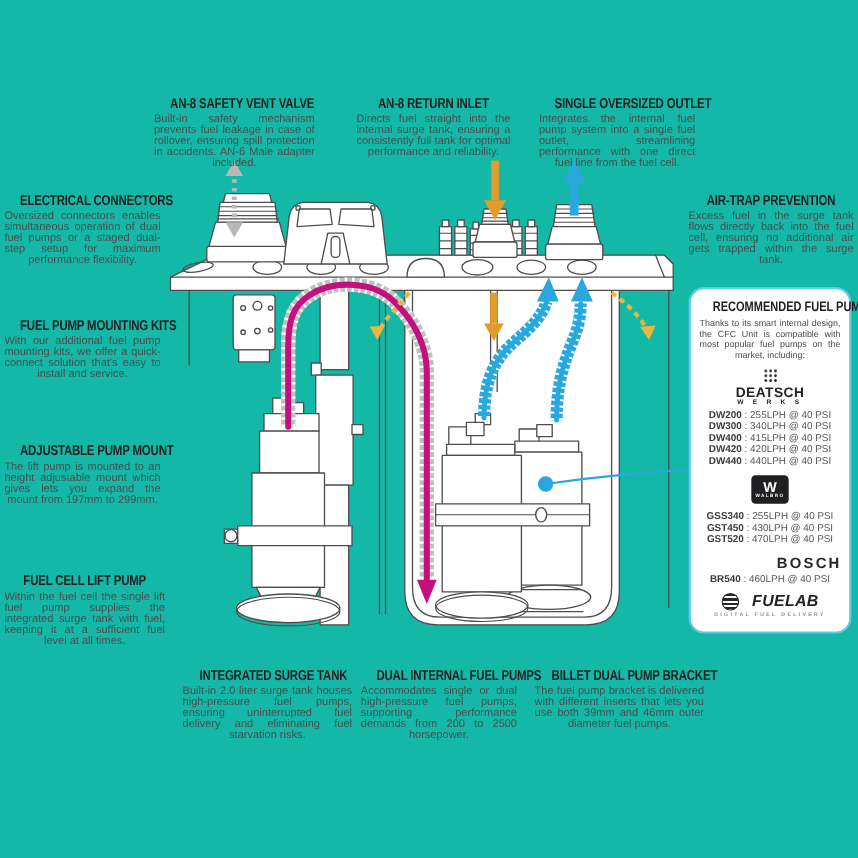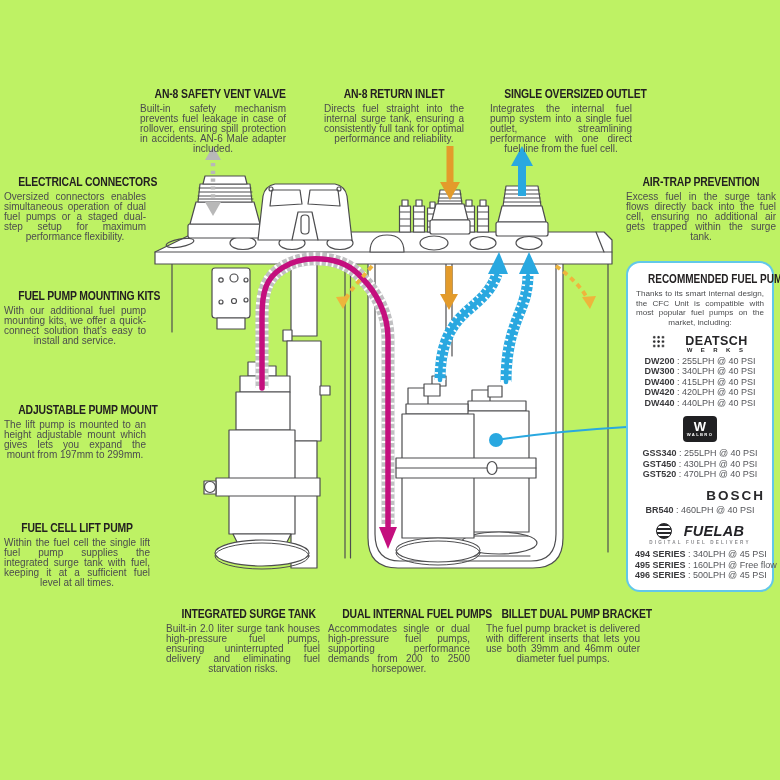--- a/index.html
+++ b/index.html
@@ -1,34 +1,34 @@
 <!DOCTYPE html>
 <html><head>
 <meta charset="utf-8">
 <style>
   html,body{margin:0;padding:0;background:#fff;}
-  .canvas{position:relative;width:780px;height:780px;background:#bef264;overflow:hidden;
+  .canvas{position:relative;width:780px;height:780px;background:#14b8a6;overflow:hidden;
           font-family:"Liberation Sans",sans-serif;color:#4b4c4e;}
   svg{position:absolute;left:0;top:0;}
   .callout{position:absolute;text-align:center;}
   .co-title{font-weight:700;font-size:13px;color:#232021;white-space:nowrap;
             transform:scaleX(.8);transform-origin:50% 50%;margin-bottom:3px;letter-spacing:-.2px;}
   .co-body{font-size:10px;line-height:9.9px;color:#4b4c4e;text-align:justify;text-align-last:center;}
   
   .rec-box{position:absolute;left:626px;top:261px;width:148px;box-sizing:border-box;
            border:2px solid #62c8e9;border-radius:14px;background:#fff;
            padding:9px 7px 9px;text-align:center;}
   .rec-title{font-weight:700;font-size:12.5px;color:#232021;white-space:nowrap;
              transform:scaleX(.8);transform-origin:50% 50%;}
   .rec-intro{font-size:8.1px;line-height:9.7px;margin:3px 1px 7px;text-align:justify;text-align-last:center;}
   .pump-list{margin:2px 0 0;}
   .pump-line{font-size:9px;line-height:10.5px;color:#55565a;white-space:nowrap;}
   .pump-line b{color:#3a3a3d;font-weight:700;}
   .pump-line b::after{content:" : ";font-weight:400;color:#55565a;}
-  .dw-logo{display:flex;align-items:flex-start;justify-content:center;gap:20px;margin:6px 0 3px;}
+  .dw-logo{display:flex;align-items:center;justify-content:center;gap:3px;margin:6px 0 3px;flex-direction:column;}
   .dw-dots{width:13px;height:13px;background:radial-gradient(#2c2c2e 1.1px,transparent 1.35px);
            background-size:4.4px 4.4px;}
   .dw-text{display:flex;flex-direction:column;align-items:center;}
   .dw-name{font-weight:800;font-size:12.5px;color:#242426;letter-spacing:.4px;line-height:12px;}
   .dw-sub{font-size:6px;font-weight:700;color:#242426;letter-spacing:3.4px;margin-top:0;}
   .walbro-logo{width:34px;height:26px;background:#202022;border-radius:4px;margin:8px auto 6px;
                display:flex;flex-direction:column;align-items:center;justify-content:center;color:#fff;}
   .walbro-w{font-weight:800;font-size:13px;line-height:11px;}
   .walbro-text{font-size:4.2px;letter-spacing:1.3px;font-weight:700;}
   .bosch-logo{font-weight:800;font-size:13.5px;letter-spacing:2px;color:#29292b;margin:8px 0 2px;text-align:right;}
@@ -332,20 +332,15 @@
     <div class="bosch-logo">BOSCH</div>
     <div class="pump-list">
       <div class="pump-line"><b>BR540</b><span>460LPH @ 40 PSI</span></div>
     </div>
 
     <div class="fuelab-logo">
       <span class="fuelab-swirl"></span>
       <span class="fuelab-name">FUELAB</span>
     </div>
     <div class="fuelab-tag">DIGITAL FUEL DELIVERY</div>
-    <div class="pump-list">
-      <div class="pump-line"><b>494 SERIES</b><span>340LPH @ 45 PSI</span></div>
-      <div class="pump-line"><b>495 SERIES</b><span>160LPH @ Free flow</span></div>
-      <div class="pump-line"><b>496 SERIES</b><span>500LPH @ 45 PSI</span></div>
-    </div>
   </div>
 
 </div>
 
 </body></html>

